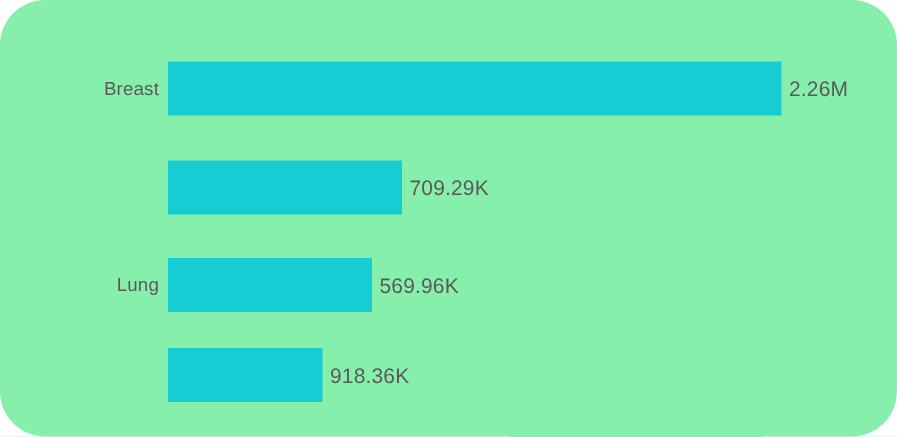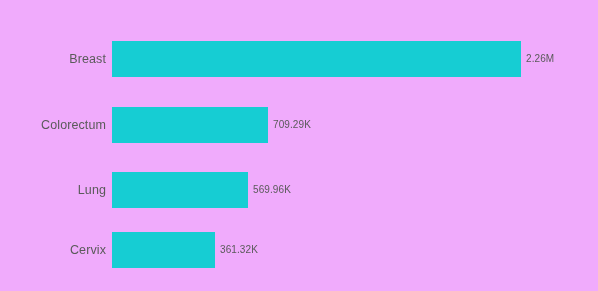--- a/index.html
+++ b/index.html
@@ -12,22 +12,23 @@
     height: 291px;
     overflow: hidden;
     font-family: "Liberation Sans", sans-serif;
     -webkit-font-smoothing: antialiased;
   }
 
   #chart-root {
     position: relative;
     width: 598px;
     height: 291px;
-    background: #f0abfc;
+    background: #86efac;
     box-sizing: border-box;
+    border-radius: 30px;
   }
 
   .plot-area {
     position: absolute;
     left: 0;
     top: 0;
     width: 598px;
     height: 291px;
   }
 
@@ -61,21 +62,21 @@
     align-items: center;
   }
 
   .bar {
     height: 36px;
     background: #16cdd3;
     display: block;
   }
 
   .val-label {
-    font-size: 10px;
+    font-size: 14px;
     color: #5a5a5a;
     white-space: nowrap;
     margin-left: 5px;
     line-height: 36px;
     letter-spacing: 0.1px;
   }
 </style>
 </head>
 <body>
 
@@ -84,37 +85,35 @@
 
     <div class="bar-row" style="top:41px;">
       <div class="cat-label">Breast</div>
       <div class="bar-wrap">
         <div class="bar" style="width:409px;"></div>
         <div class="val-label">2.26M</div>
       </div>
     </div>
 
     <div class="bar-row" style="top:107px;">
-      <div class="cat-label">Colorectum</div>
       <div class="bar-wrap">
         <div class="bar" style="width:156px;"></div>
         <div class="val-label">709.29K</div>
       </div>
     </div>
 
     <div class="bar-row" style="top:172px;text-decoration:underline;">
       <div class="cat-label">Lung</div>
       <div class="bar-wrap">
         <div class="bar" style="width:136px;"></div>
         <div class="val-label">569.96K</div>
       </div>
     </div>
 
     <div class="bar-row" style="top:232px;">
-      <div class="cat-label">Cervix</div>
       <div class="bar-wrap">
         <div class="bar" style="width:103px;"></div>
-        <div class="val-label">361.32K</div>
+        <div class="val-label">918.36K</div>
       </div>
     </div>
 
   </div>
 </div>
 
 </body></html>

